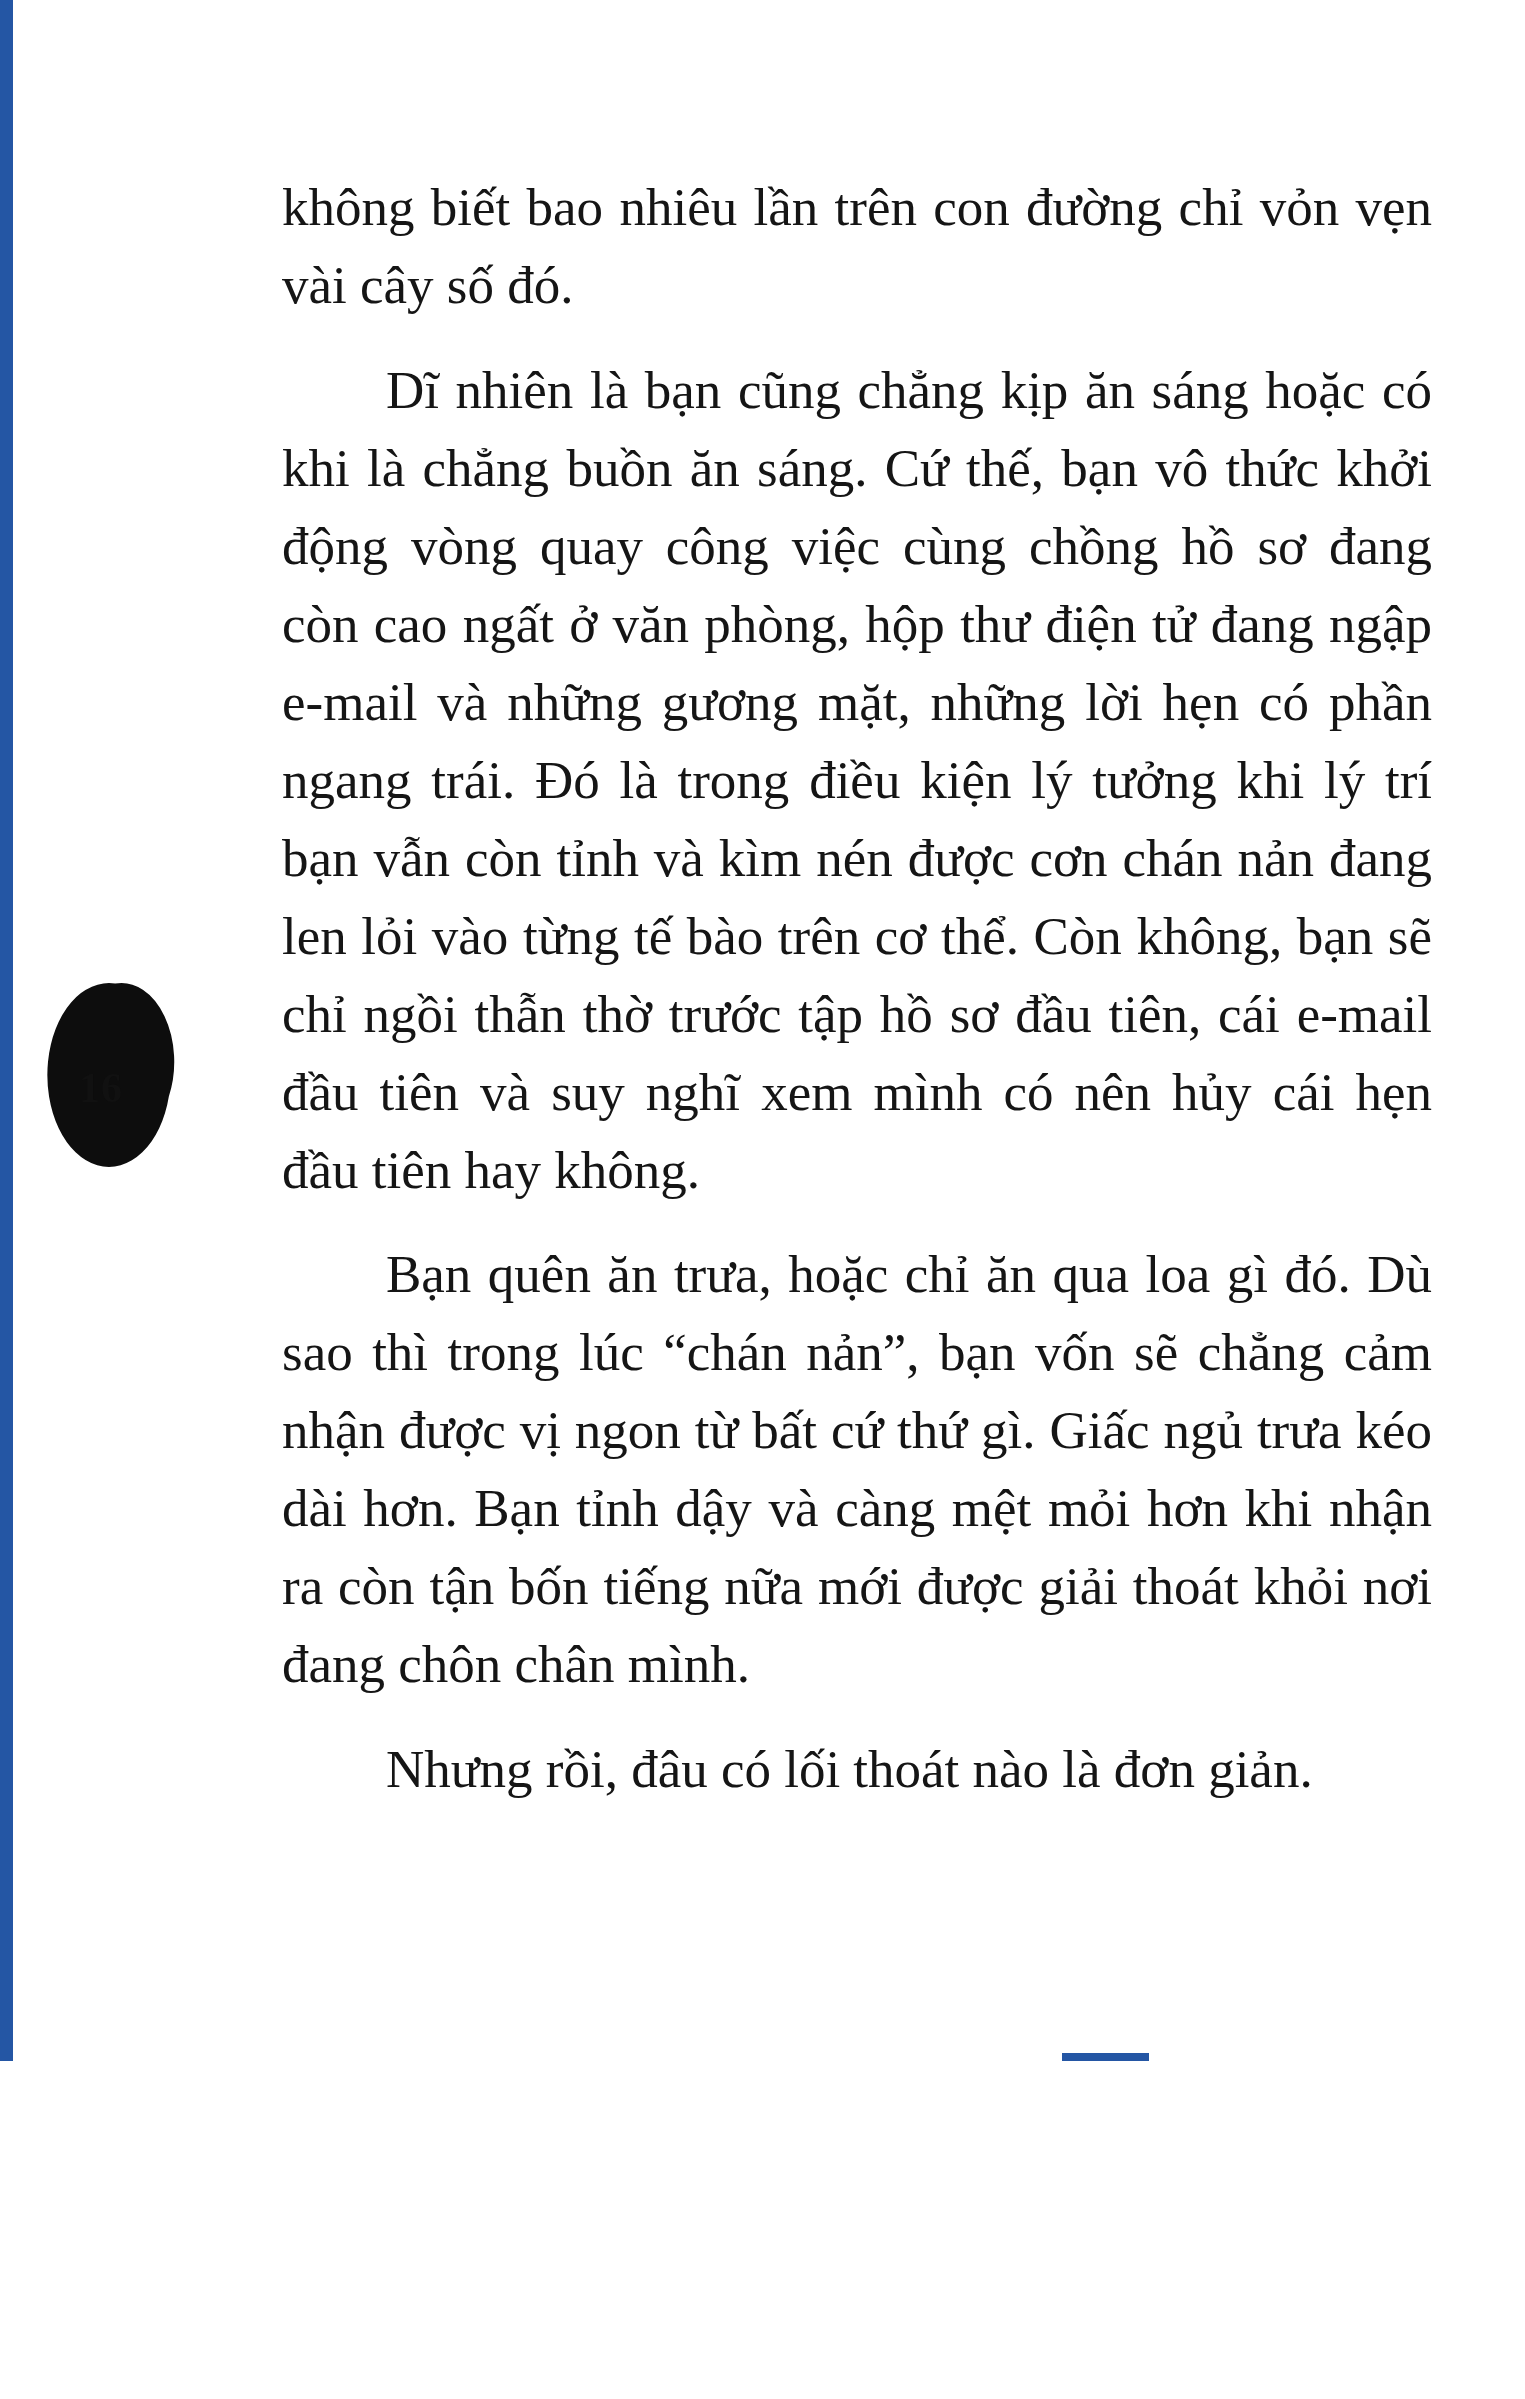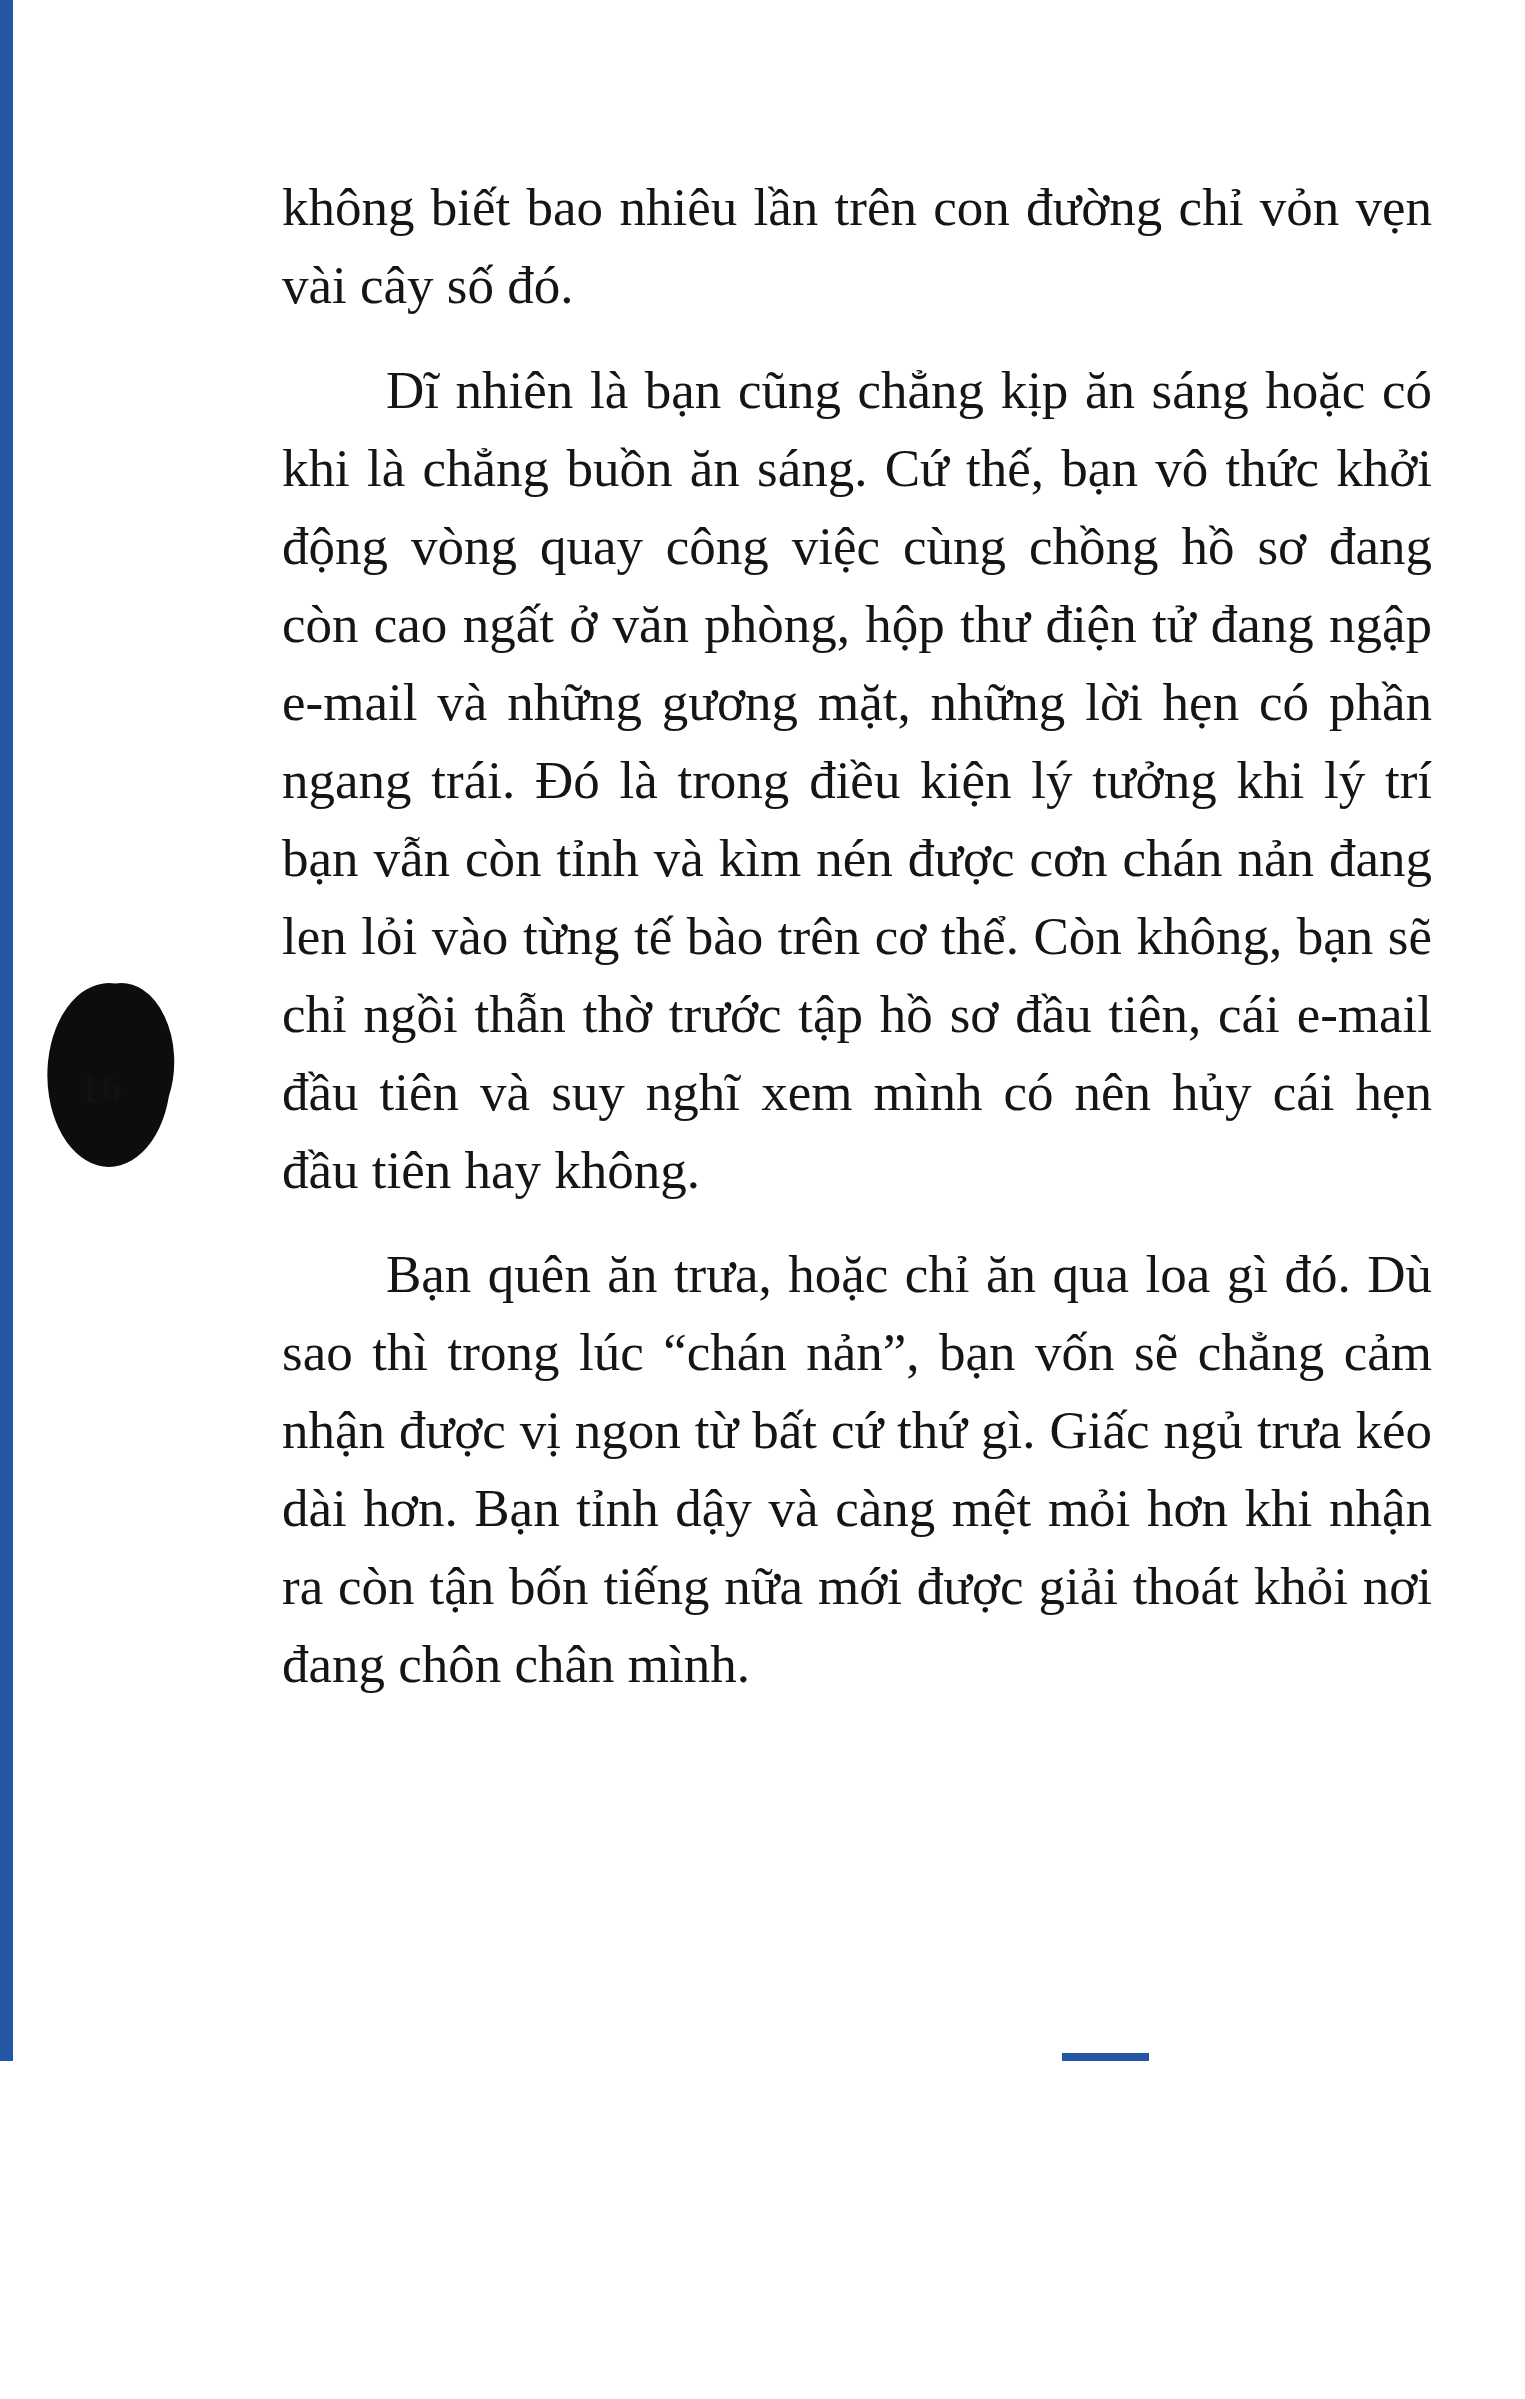--- a/index.html
+++ b/index.html
@@ -85,18 +85,19 @@
     <svg viewBox="0 0 150 150" preserveAspectRatio="none" xmlns="http://www.w3.org/2000/svg">
       <path d="M 82 5 A 70 70 0 1 0 143 91 A 60 60 0 0 0 82 5 Z" fill="#0d0d0d"></path>
     </svg>
     <span class="pagenum">16</span>
   </div>
 
   <div class="text-block">
     <p class="para continuation">không biết bao nhiêu lần trên con đường chỉ vỏn vẹn vài cây số đó.</p>
     <p class="para indent">Dĩ nhiên là bạn cũng chẳng kịp ăn sáng hoặc có khi là chẳng buồn ăn sáng. Cứ thế, bạn vô thức khởi động vòng quay công việc cùng chồng hồ sơ đang còn cao ngất ở văn phòng, hộp thư điện tử đang ngập e-mail và những gương mặt, những lời hẹn có phần ngang trái. Đó là trong điều kiện lý tưởng khi lý trí bạn vẫn còn tỉnh và kìm nén được cơn chán nản đang len lỏi vào từng tế bào trên cơ thể. Còn không, bạn sẽ chỉ ngồi thẫn thờ trước tập hồ sơ đầu tiên, cái e-mail đầu tiên và suy nghĩ xem mình có nên hủy cái hẹn đầu tiên hay không.</p>
     <p class="para indent">Bạn quên ăn trưa, hoặc chỉ ăn qua loa gì đó. Dù sao thì trong lúc “chán nản”, bạn vốn sẽ chẳng cảm nhận được vị ngon từ bất cứ thứ gì. Giấc ngủ trưa kéo dài hơn. Bạn tỉnh dậy và càng mệt mỏi hơn khi nhận ra còn tận bốn tiếng nữa mới được giải thoát khỏi nơi đang chôn chân mình.</p>
+    <p class="para indent">Nhưng rồi, đâu có lối thoát nào là đơn giản.</p>
   </div>
 
   <div class="scan-mark" style="background: rgb(36, 86, 164);"></div>
 
 </div>
 
 
 </body></html>

